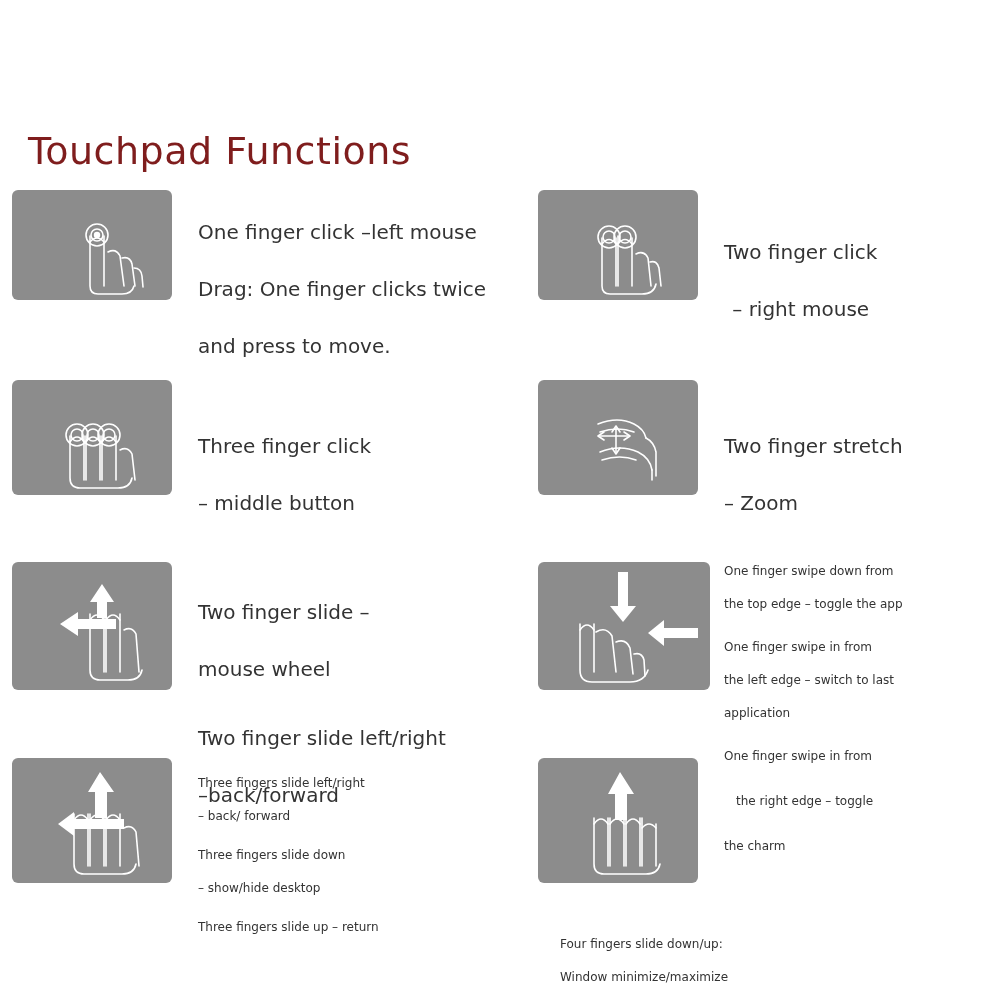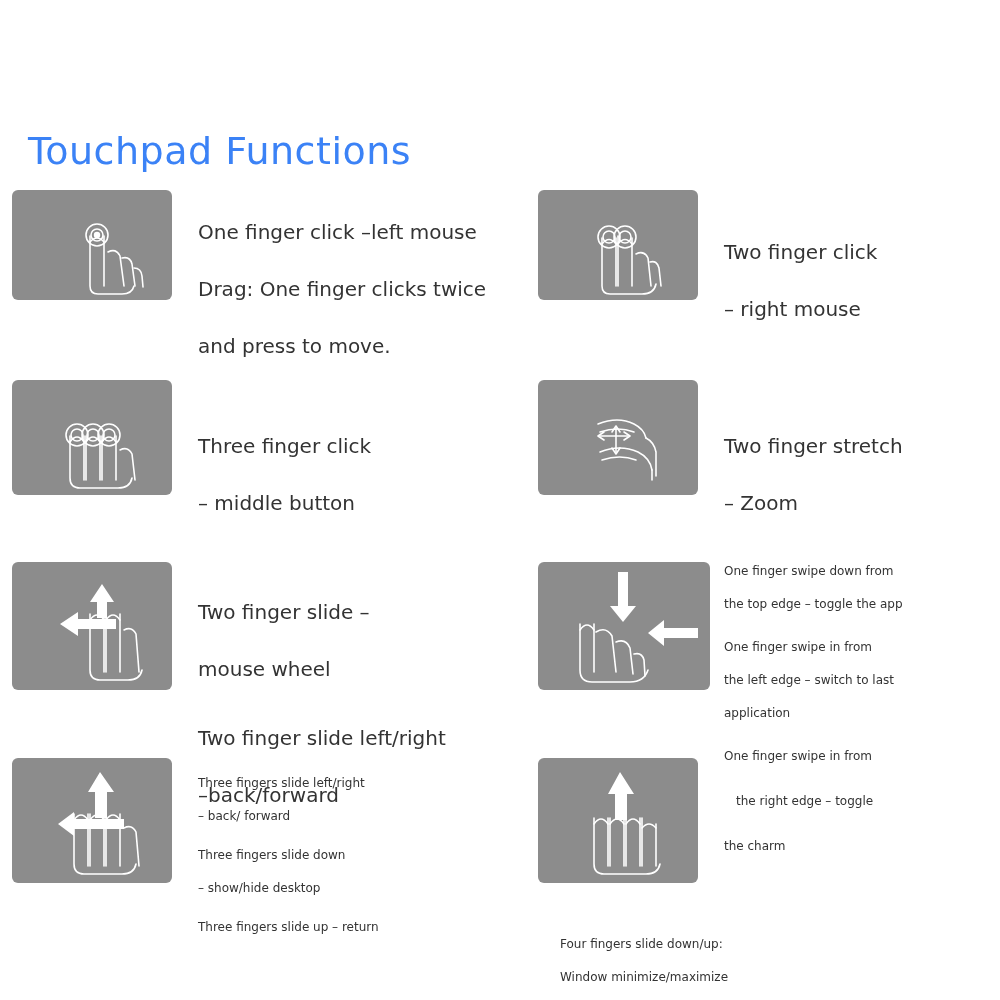--- a/index.html
+++ b/index.html
@@ -15,21 +15,21 @@
     position: relative;
     overflow: hidden;
   }
   .page-title {
     position: absolute;
     left: 28px;
     top: 104px;
     font-size: 38px;
     font-weight: 400;
     letter-spacing: 0.5px;
-    color: #3b82f6;
+    color: #7f1d1d;
   }
 
   .row {
     position: absolute;
     display: flex;
     align-items: flex-start;
   }
 
   
   .pad {
@@ -85,21 +85,21 @@
       </g>
     </svg>
   </div>
   <div class="caption" style="margin-left:26px;">
     <p style="margin:0;">One finger click –left mouse</p>
     <p style="margin:0;">Drag: One finger clicks twice</p>
     <p style="margin:0;">and press to move.</p>
   </div>
 </div>
 
-<div class="row" style="left:538px; top:190px; width:460px;">
+<div class="row" style="left:538px; top:190px; width:460px;text-align:center;">
   <div class="pad" style="width:160px;height:110px;">
     <svg width="160" height="110" viewBox="0 0 160 110" aria-hidden="true">
       <g fill="none" stroke="#ffffff" stroke-width="1.6" stroke-linecap="round" stroke-linejoin="round">
         <path d="M64 48 L64 96 Q64 104 72 104 L104 104 Q116 104 118 94"></path>
         <path d="M78 48 L78 96"></path>
         <path d="M80 46 L80 96"></path>
         <path d="M94 48 L94 96"></path>
         <path d="M64 54 Q71 45 78 54"></path>
         <path d="M80 54 Q87 45 94 54"></path>
         <path d="M98 64 Q106 60 110 68 L113 96"></path>

